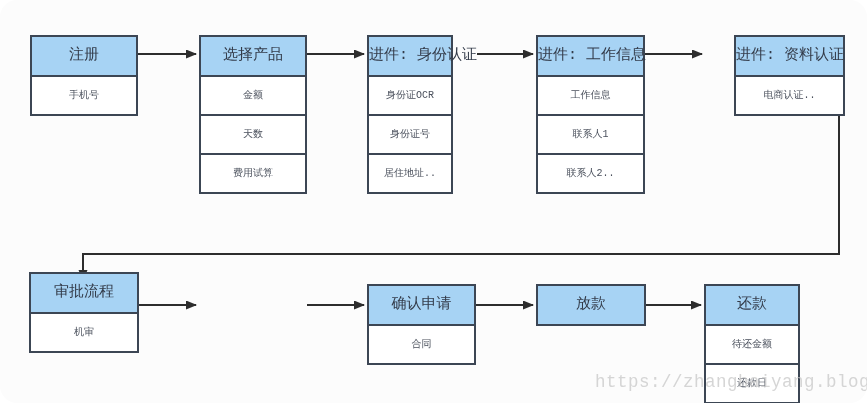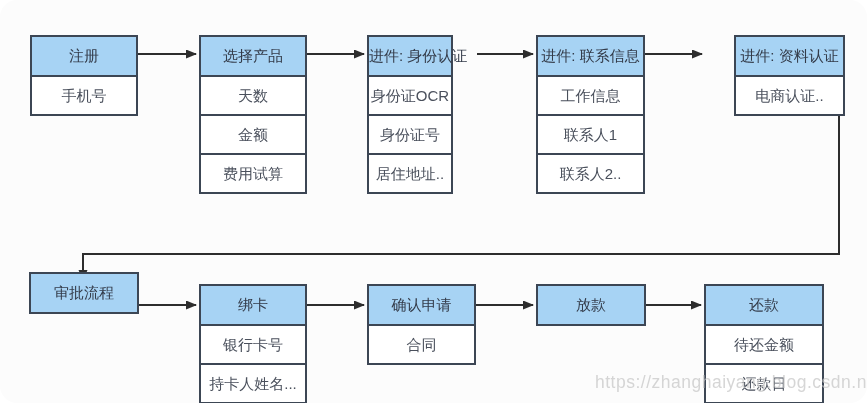--- a/index.html
+++ b/index.html
@@ -1,21 +1,21 @@
 <!DOCTYPE html>
 <html style="--header_fill: #a7d3f4; --border: #3c4654; --header_text: #333b49; --row_text: #4a505c; --arrow: #2d2d2d; --watermark: #c8c8c8; --background: #fcfcfc;"><head>
 <meta charset="utf-8">
 <style>
   html,body{margin:0;padding:0;background:#fff;}
   .stage{
     position:relative;
     width:867px;height:403px;
     overflow:hidden;
     background:#fcfcfc;
-    font-family:Liberation Sans, sans-serif;
+    font-family:Liberation Mono, monospace;
     border-radius:17px;
   }
   .connectors{position:absolute;left:0;top:0;z-index:1;}
   .node{
     position:absolute;
     box-sizing:border-box;
     border:2px solid var(--border,#3c4654);
     background:#fff;
     z-index:2;
   }
@@ -26,21 +26,21 @@
     color:var(--header_text,#333b49);
     font-size:15px;
     white-space:nowrap;
   }
   .node .rw{
     height:37px;line-height:37px;
     border-top:2px solid var(--border,#3c4654);
     text-align:center;
     background:#ffffff;
     color:var(--row_text,#4a505c);
-    font-size:15px;
+    font-size:10px;
     white-space:nowrap;
   }
   .watermark{
     position:absolute;
     left:595px;top:372px;
     z-index:5;
     font-size:17.5px;
     letter-spacing:.5px;
     color:var(--watermark,#c8c8c8);
     opacity:.75;
@@ -72,63 +72,59 @@
     </g>
   </svg>
 
   <div class="node" style="left:30px;top:35px;width:108px">
     <div class="hd">注册</div>
     <div class="rw">手机号</div>
   </div>
 
   <div class="node" style="left:199px;top:35px;width:108px">
     <div class="hd">选择产品</div>
+    <div class="rw">金额</div>
     <div class="rw">天数</div>
-    <div class="rw">金额</div>
     <div class="rw">费用试算</div>
   </div>
 
   <div class="node" style="left:367px;top:35px;width:86px">
     <div class="hd">进件: 身份认证</div>
     <div class="rw">身份证OCR</div>
     <div class="rw">身份证号</div>
     <div class="rw">居住地址..</div>
   </div>
 
   <div class="node" style="left:536px;top:35px;width:109px">
-    <div class="hd">进件: 联系信息</div>
+    <div class="hd">进件: 工作信息</div>
     <div class="rw">工作信息</div>
     <div class="rw">联系人1</div>
     <div class="rw">联系人2..</div>
   </div>
 
   <div class="node" style="left:734px;top:35px;width:111px">
     <div class="hd">进件: 资料认证</div>
     <div class="rw">电商认证..</div>
   </div>
 
   <div class="node" style="left:29px;top:272px;width:110px">
     <div class="hd">审批流程</div>
+    <div class="rw">机审</div>
   </div>
 
-  <div class="node" style="left:199px;top:284px;width:108px">
-    <div class="hd">绑卡</div>
-    <div class="rw">银行卡号</div>
-    <div class="rw">持卡人姓名...</div>
-  </div>
 
   <div class="node" style="left:367px;top:284px;width:109px">
     <div class="hd">确认申请</div>
     <div class="rw">合同</div>
   </div>
 
   <div class="node" style="left:536px;top:284px;width:110px">
     <div class="hd">放款</div>
   </div>
 
-  <div class="node" style="left:704px;top:284px;width:120px">
+  <div class="node" style="left:704px;top:284px;width:96px">
     <div class="hd">还款</div>
     <div class="rw">待还金额</div>
     <div class="rw">还款日</div>
   </div>
 
   <div class="watermark">https://zhanghaiyang.blog.csdn.net</div>
 </div>
 
 </body></html>

